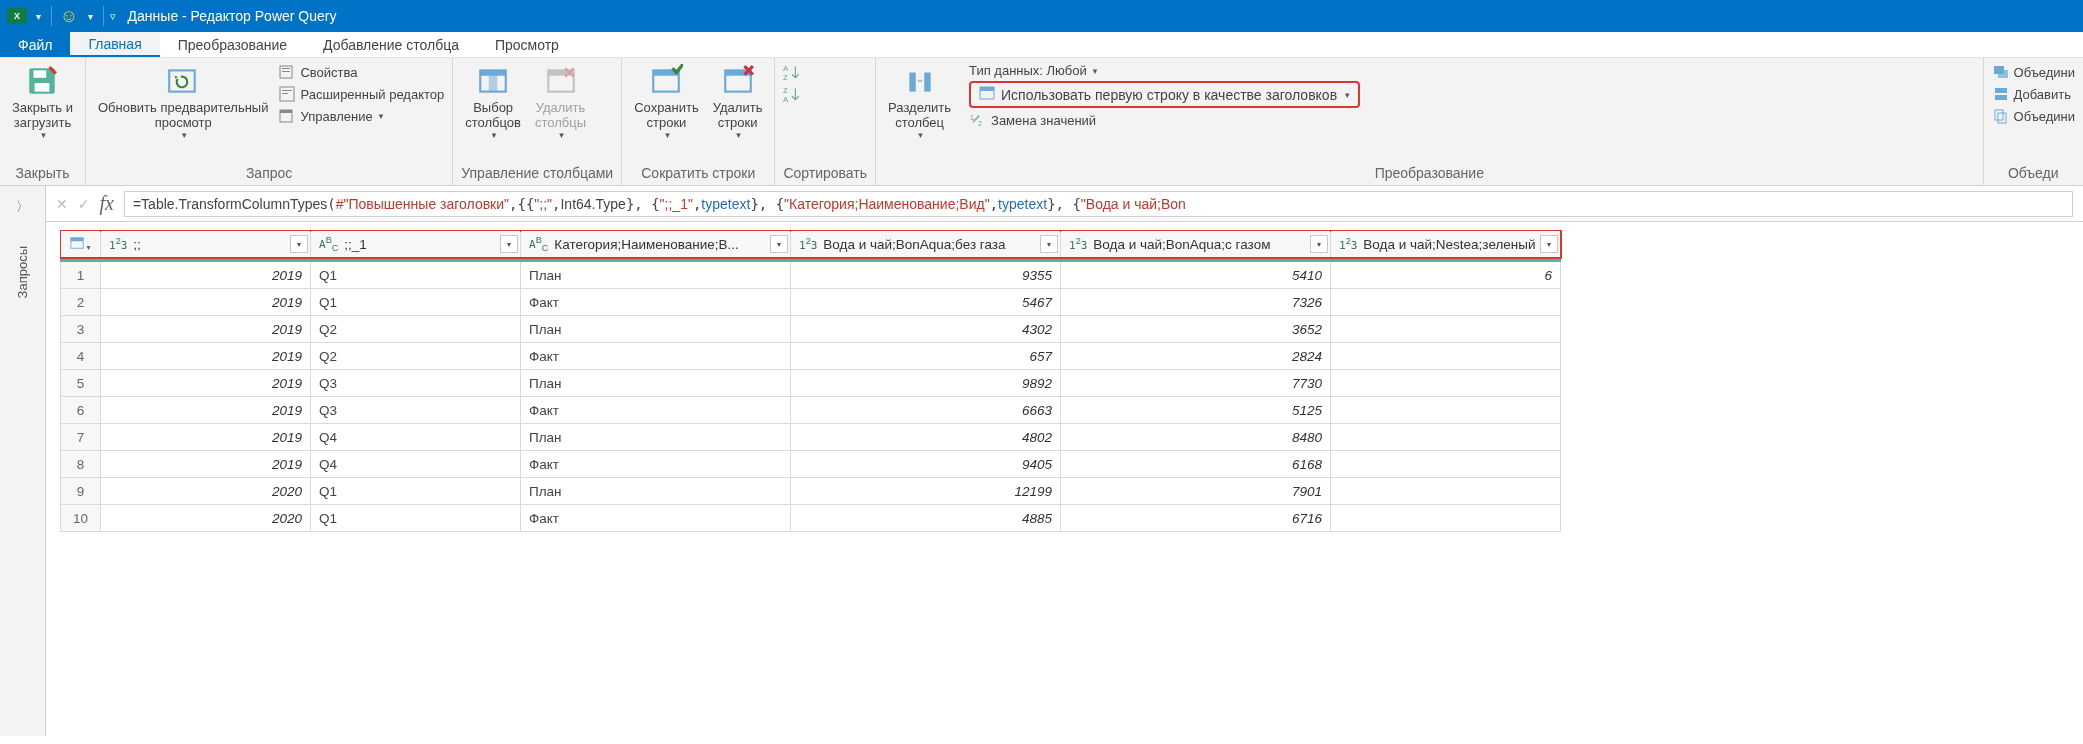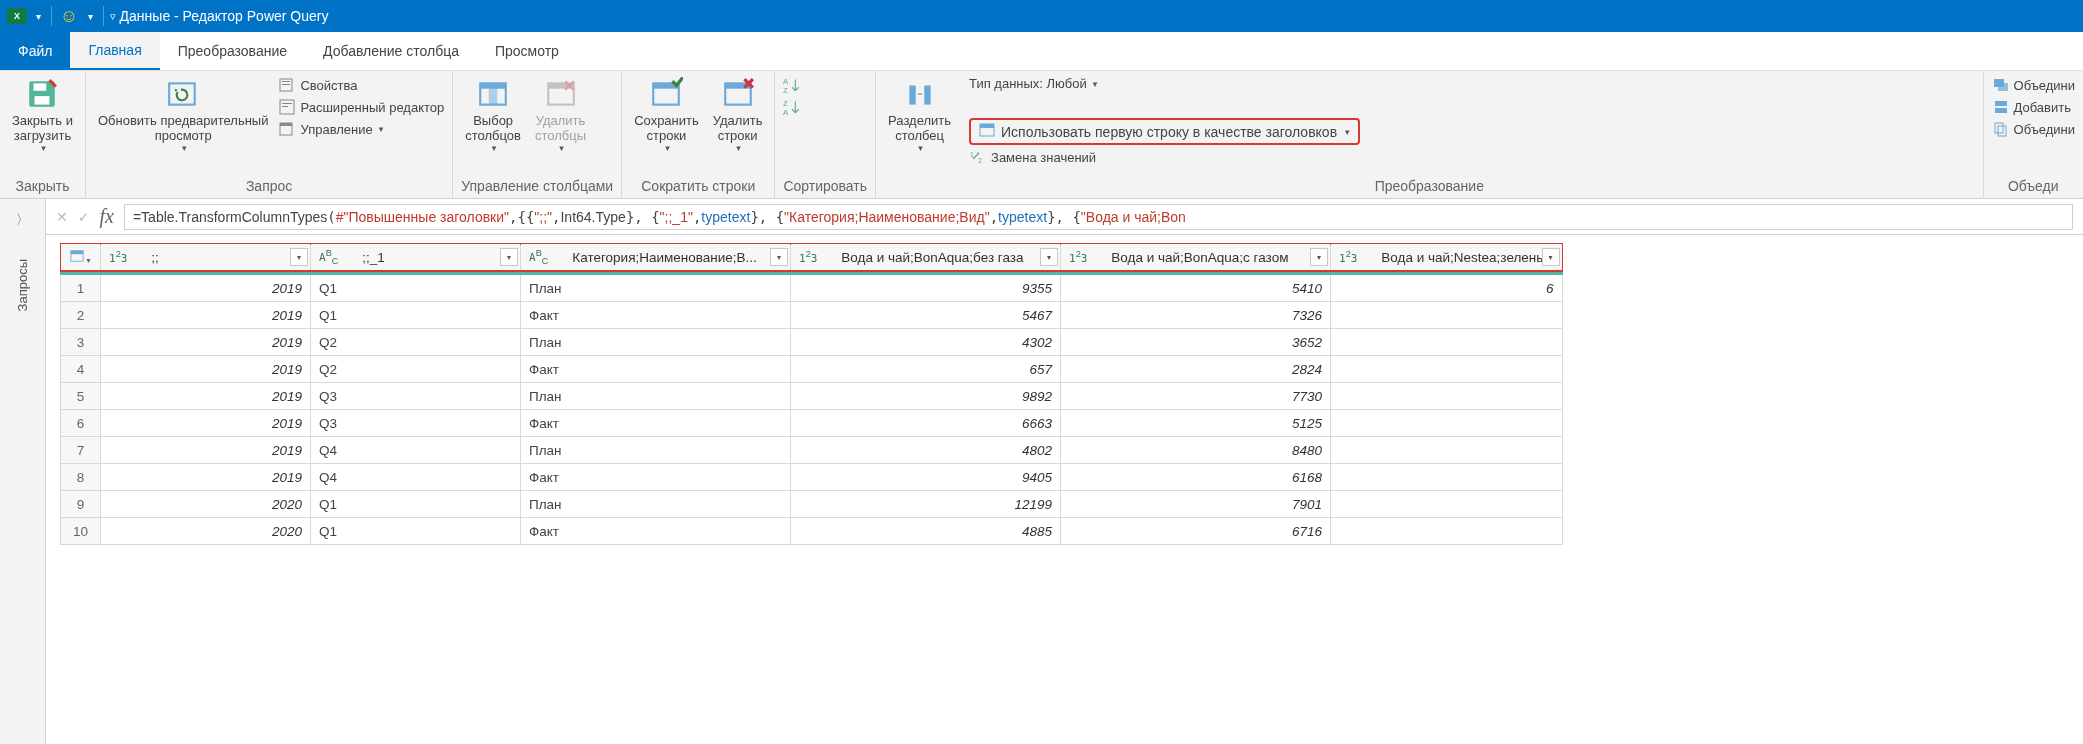--- a/index.html
+++ b/index.html
@@ -4,44 +4,44 @@
 <style>
 * { margin: 0; padding: 0; box-sizing: border-box; font-family: "Segoe UI", Tahoma, sans-serif; }
 body { background: #fff; width: 2083px; height: 744px; overflow: hidden; font-size: 14px; color: #444; }
 
 
 .titlebar { background: #0173c7; height: 32px; display: flex; align-items: center; padding: 0 6px; color: #fff; }
 .titlebar .icon-box { width: 22px; height: 22px; display: flex; align-items: center; justify-content: center; margin-right: 4px; }
 .titlebar .excel-icon { background: #107c41; color: #fff; font-size: 9px; font-weight: bold; width: 20px; height: 16px; display: flex; align-items: center; justify-content: center; border-radius: 2px; }
 .titlebar .smiley { color: #ffcc00; font-size: 18px; }
 .titlebar .sep { width: 1px; height: 20px; background: rgba(255,255,255,0.3); margin: 0 6px; }
-.titlebar .title { margin-left: 4px; font-size: 14px; }
+.titlebar .title { margin-left: 12px; font-size: 14px; }
 .titlebar .caret { font-size: 10px; margin: 0 4px; }
 
 
-.tabs-row { display: flex; background: #fff; height: 39px; align-items: stretch; border-bottom: 1px solid #e1e1e1; }
+.tabs-row { display: flex; background: #fff; height: 26px; align-items: stretch; border-bottom: 1px solid #e1e1e1; }
 .tabs-row .file-tab { background: #0173c7; color: #fff; padding: 0 18px; display: flex; align-items: center; font-size: 14px; }
 .tabs-row .tab { padding: 0 18px; display: flex; align-items: center; color: #444; cursor: pointer; text-align: center; }
 .tabs-row .tab.active { background: #f3f3f3; border-bottom: 2px solid #0173c7; color: #0173c7; }
 
 
 .ribbon { background: #f3f3f3; height: 128px; display: flex; border-bottom: 1px solid #d0d0d0; }
 .ribbon-group { display: flex; flex-direction: column; justify-content: space-between; border-right: 1px solid #d7d7d7; padding: 4px 8px 0 8px; }
 .ribbon-group-content { display: flex; align-items: flex-start; flex: 1; gap: 6px; }
 .ribbon-group-label { text-align: center; font-size: 14px; color: #666; padding-bottom: 4px; }
 .big-btn { display: flex; flex-direction: column; align-items: center; justify-content: flex-start; width: auto; min-width: 56px; padding: 2px 4px; cursor: pointer; text-align: center; }
 .big-btn .big-icon { width: 34px; height: 34px; display: flex; align-items: center; justify-content: center; margin-bottom: 2px; }
 .big-btn .lbl { font-size: 13px; line-height: 15px; color: #444; }
 .big-btn.disabled .lbl { color: #a0a0a0; }
 .small-row { display: flex; align-items: center; gap: 4px; padding: 1px 0; cursor: pointer; font-size: 13px; color: #444; }
 .small-row .sm-icon { width: 18px; height: 18px; display: flex; align-items: center; justify-content: center; }
 .stack { display: flex; flex-direction: column; gap: 2px; justify-content: flex-start; }
 .caret-down { font-size: 9px; color: #555; margin-left: 2px; }
 
-.highlight-box { border: 2px solid #d43a2f; border-radius: 4px; padding: 2px 8px; display: flex; align-items: center; gap: 6px; margin-top: 24px; }
+.highlight-box { border: 2px solid #d43a2f; border-radius: 4px; padding: 2px 8px; display: flex; align-items: center; gap: 6px; }
 
 
 .content-area { display: flex; height: calc(744px - 32px - 34px - 128px); }
 .queries-pane { width: 46px; background: #f3f3f3; border-right: 1px solid #d0d0d0; display: flex; flex-direction: column; align-items: center; padding-top: 12px; }
 .queries-pane .chev { font-size: 13px; color: #666; }
 .queries-pane .vlabel { writing-mode: vertical-rl; transform: rotate(180deg); color: #555; font-size: 13px; margin-top: 30px; }
 
 .main-area { flex: 1; display: flex; flex-direction: column; overflow: hidden; }
 .formula-bar { display: flex; align-items: center; height: 36px; border-bottom: 1px solid #d0d0d0; padding: 0 10px; gap: 10px; }
 .formula-box { flex: 1; display: flex; align-items: center; border: 1px solid #cfcfcf; height: 26px; padding: 0 8px; font-family: Consolas, monospace; font-size: 14px; white-space: nowrap; overflow: hidden; }
@@ -52,21 +52,21 @@
 
 
 .grid-wrap { overflow: hidden; padding: 8px 0 0 14px; }
 .grid { border-collapse: collapse; table-layout: fixed; }
 .grid th, .grid td { border: 1px solid #d9d9d9; font-size: 13.5px; height: 27px; padding: 0 8px; white-space: nowrap; overflow: hidden; background: #fff; }
 .grid th { background: #f7f7f7; text-align: left; font-weight: normal; color: #333; position: relative; }
 .grid th.rownum, .grid td.rownum { width: 40px; text-align: center; background: #f7f7f7; color: #666; }
 .grid td.num { text-align: right; font-style: italic; color: #333; margin-left: 20px; }
 .grid td.text { text-align: left; }
 .grid th .dd { position: absolute; right: 2px; top: 50%; transform: translateY(-50%); width: 18px; height: 18px; border: 1px solid #c8c8c8; background: #fff; display: flex; align-items: center; justify-content: center; font-size: 8px; color: #555; }
-.colhead-inner { display: flex; align-items: center; gap: 24px; }
+.colhead-inner { display: flex; align-items: center; gap: 6px; }
 .type-icon { font-size: 11px; color: #337755; font-family: Consolas, monospace; }
 .teal-line td { padding:0; height:4px; background:#52b5a5; border:1px solid #52b5a5; }
 
 
 .svg-icon { width: 100%; height: 100%; }
 </style>
 </head>
 <body>
 
 <div class="titlebar">

